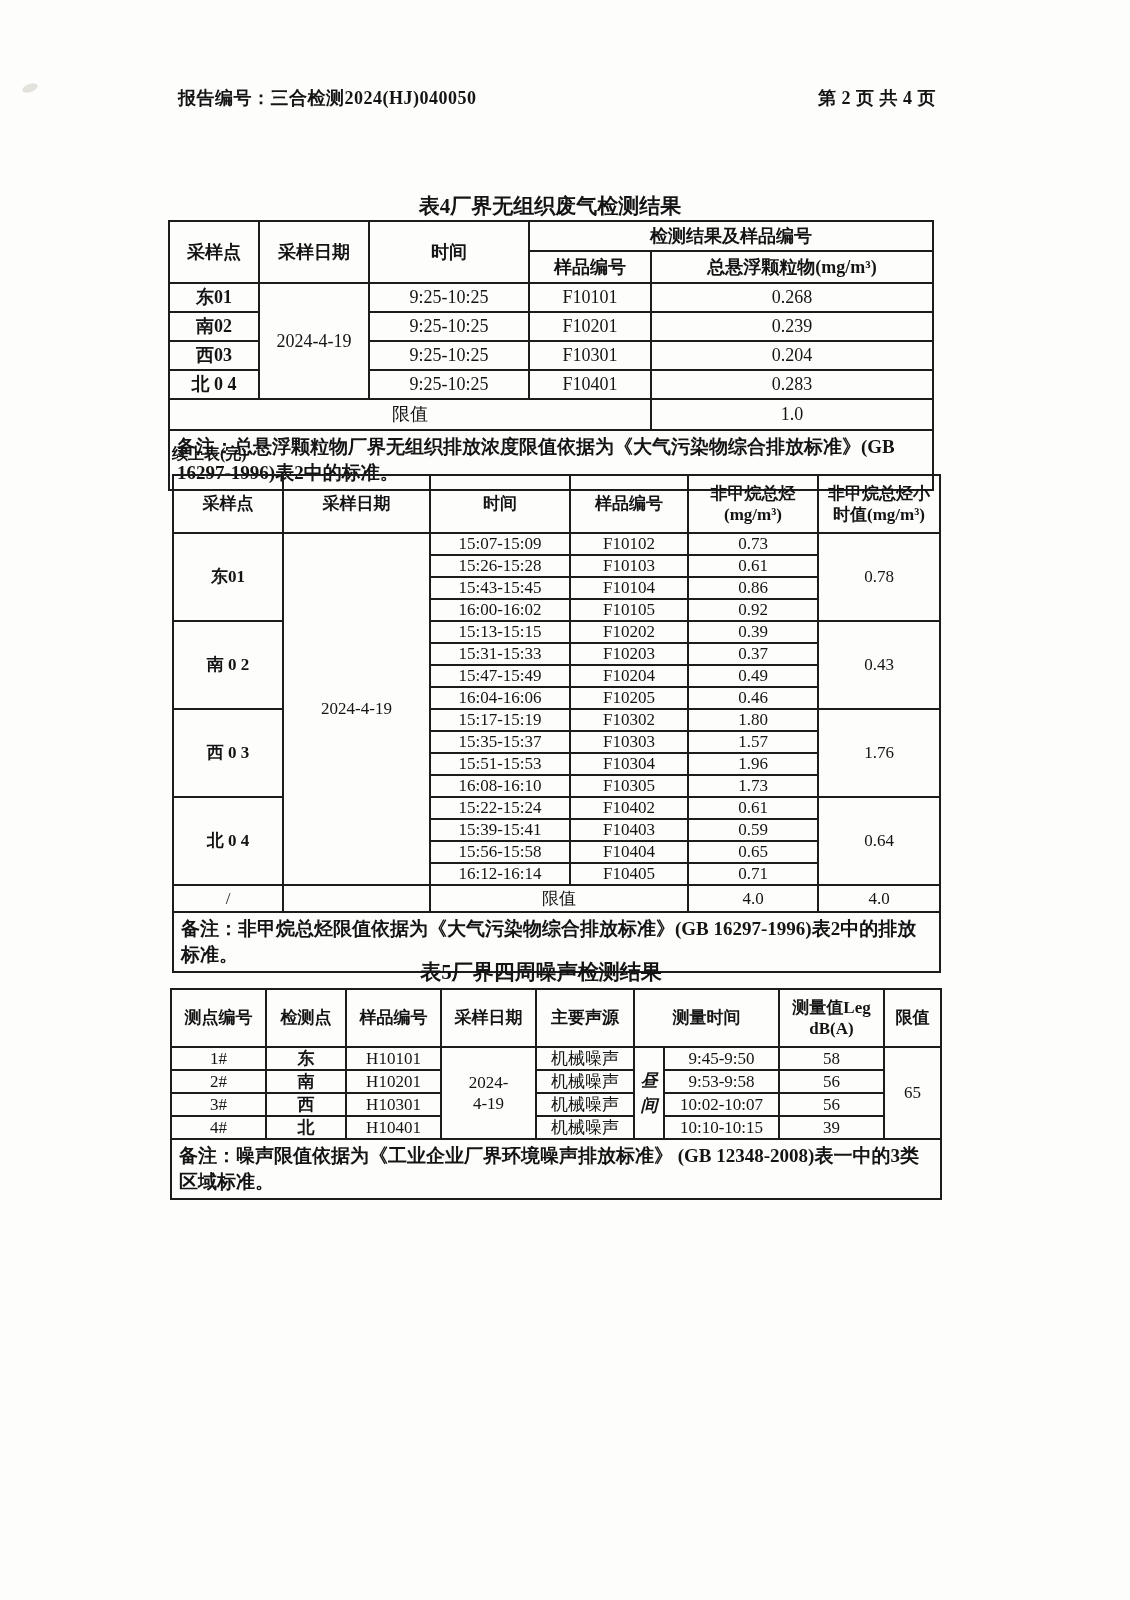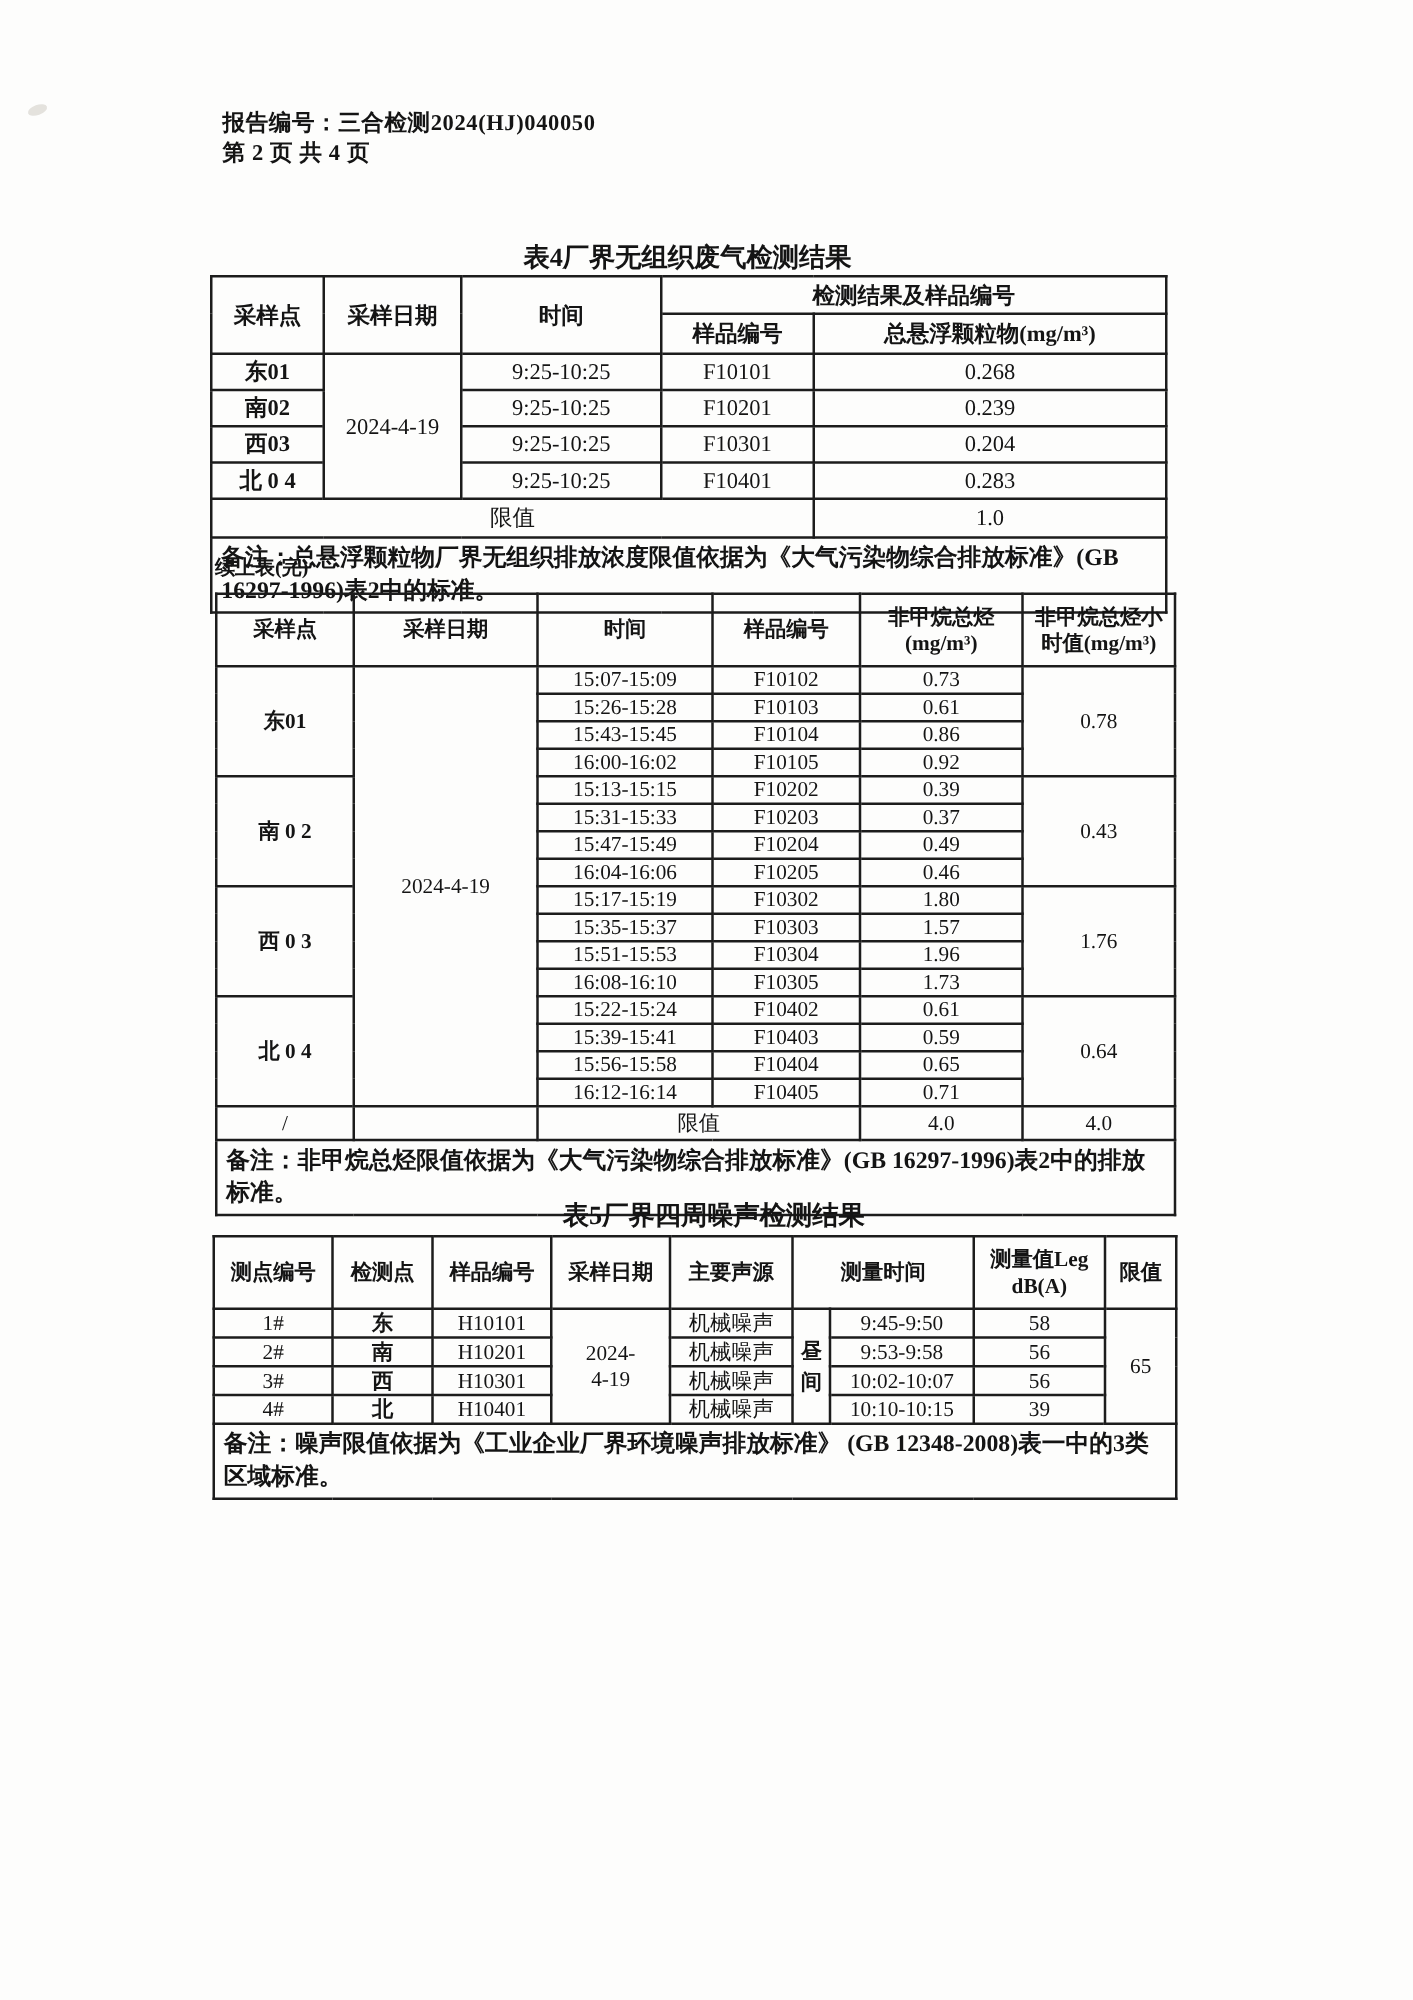--- a/index.html
+++ b/index.html
@@ -5,29 +5,29 @@
   html,body { margin:0; padding:0; background:#e8e8e8; }
   .page {
     position:relative; width:1130px; height:1600px; margin:0 auto;
     background:#fdfdfc; color:#141414;
     font-family:"Liberation Serif","DejaVu Serif",serif;
     overflow:hidden;
   }
   .doc-header {
     position:absolute; top:86px; left:178px; width:758px;
     display:flex; justify-content:space-between; align-items:flex-start;
-    font-size:18px; font-weight:600; letter-spacing:0.5px;flex-direction:column;
+    font-size:18px; font-weight:600; letter-spacing:0.5px;
   }
   .doc-title {
     position:absolute; top:120px; left:0; width:1110px;
     text-align:center; font-size:31px; font-weight:bold; letter-spacing:6px;
   }
   .tbl-title { position:absolute; text-align:center; font-size:21px; font-weight:bold; }
   .t4-title  { top:192px; left:168px; width:764px;text-align:center; }
-  .t5-title  { top:958px; left:186px; width:770px; }
+  .t5-title  { top:958px; left:156px; width:770px; }
   .cont-caption { position:absolute; top:444px; left:172px; font-size:16px; font-weight:600; }
 
   table { border-collapse:collapse; table-layout:fixed; position:absolute; }
   td, th {
     border:2px solid #1c1c1c; text-align:center; vertical-align:middle;
     padding:0 2px; overflow:hidden; font-weight:normal; line-height:1.15;
   }
   th { font-weight:bold; }
   .tbl4 { left:168px; top:220px; width:764px; font-size:18px; }
   .tbl4 tr.hr1 { height:30px; } .tbl4 tr.hr2 { height:32px; }
@@ -38,21 +38,21 @@
   .tbl4b tr.lr { height:27px; font-weight:bold; }
   .tbl5 { left:170px; top:988px; width:770px; font-size:17px; }
   .tbl5 tr.hr { height:58px; }
   .tbl5 tr.dr { height:23px; }
   .note-cell {
     text-align:left; font-weight:bold; font-size:19px;
     padding:3px 7px; line-height:1.35; height:52px;border-radius:18px;
   }
   .pt { font-weight:600;margin-left:40px; }
   .two-line { line-height:1.25; }
-  .day-cell { padding:0; line-height:1.5; font-weight:600; }
+  .day-cell { padding:0; line-height:1.5; font-weight:600;font-style:italic; }
   .footer-page {
     position:absolute; top:1474px; left:0; width:1130px;
     text-align:center; font-size:20px;
   }
   .smudge { position:absolute; top:84px; left:22px; width:16px; height:8px;
     background:#d9d6d0; border-radius:50%; transform:rotate(-20deg); opacity:.7; }
 </style>
 </head>
 <body>
 

